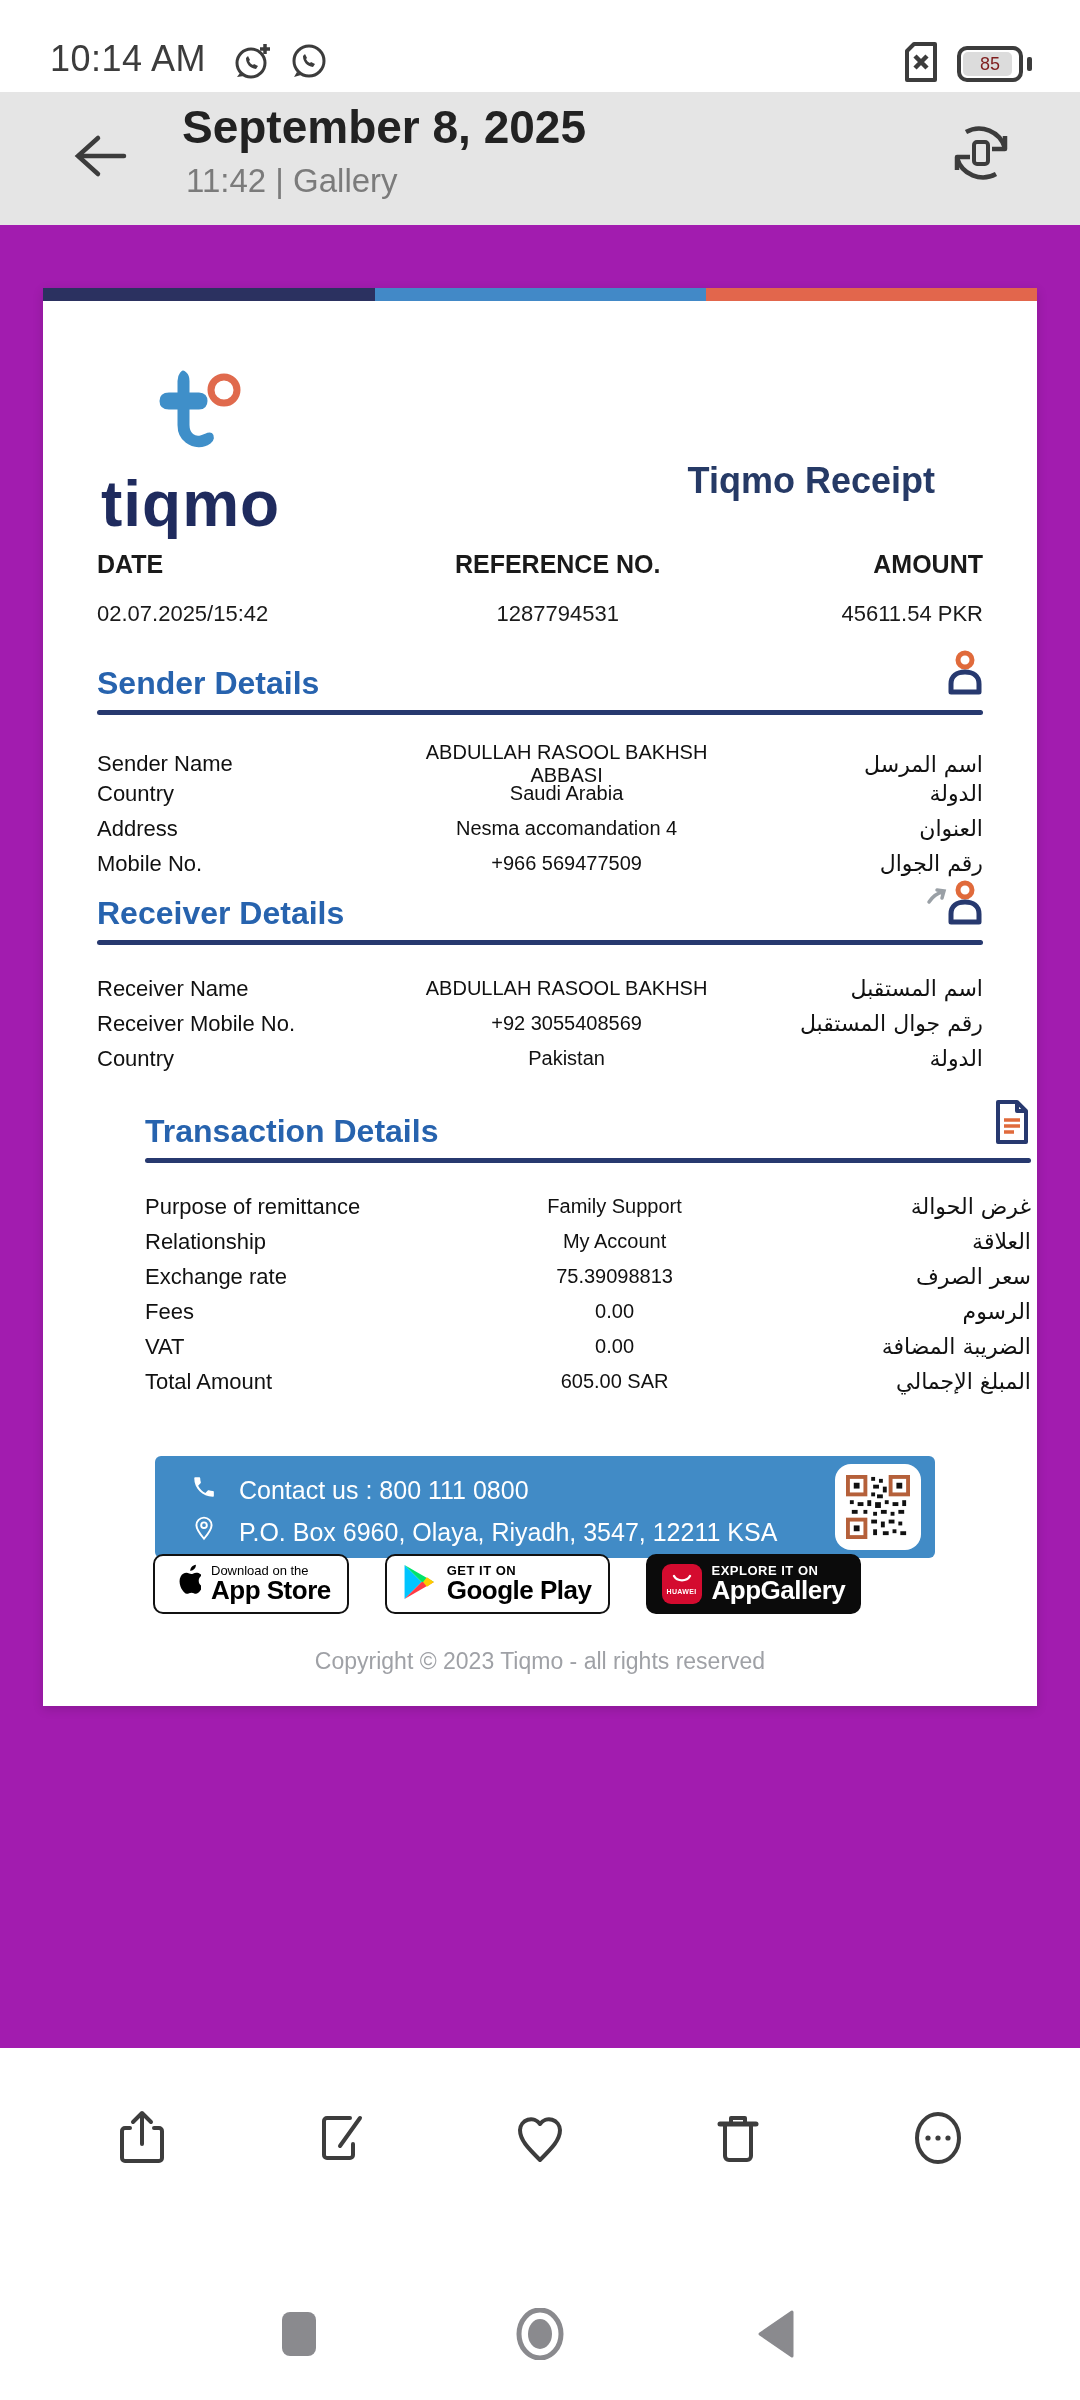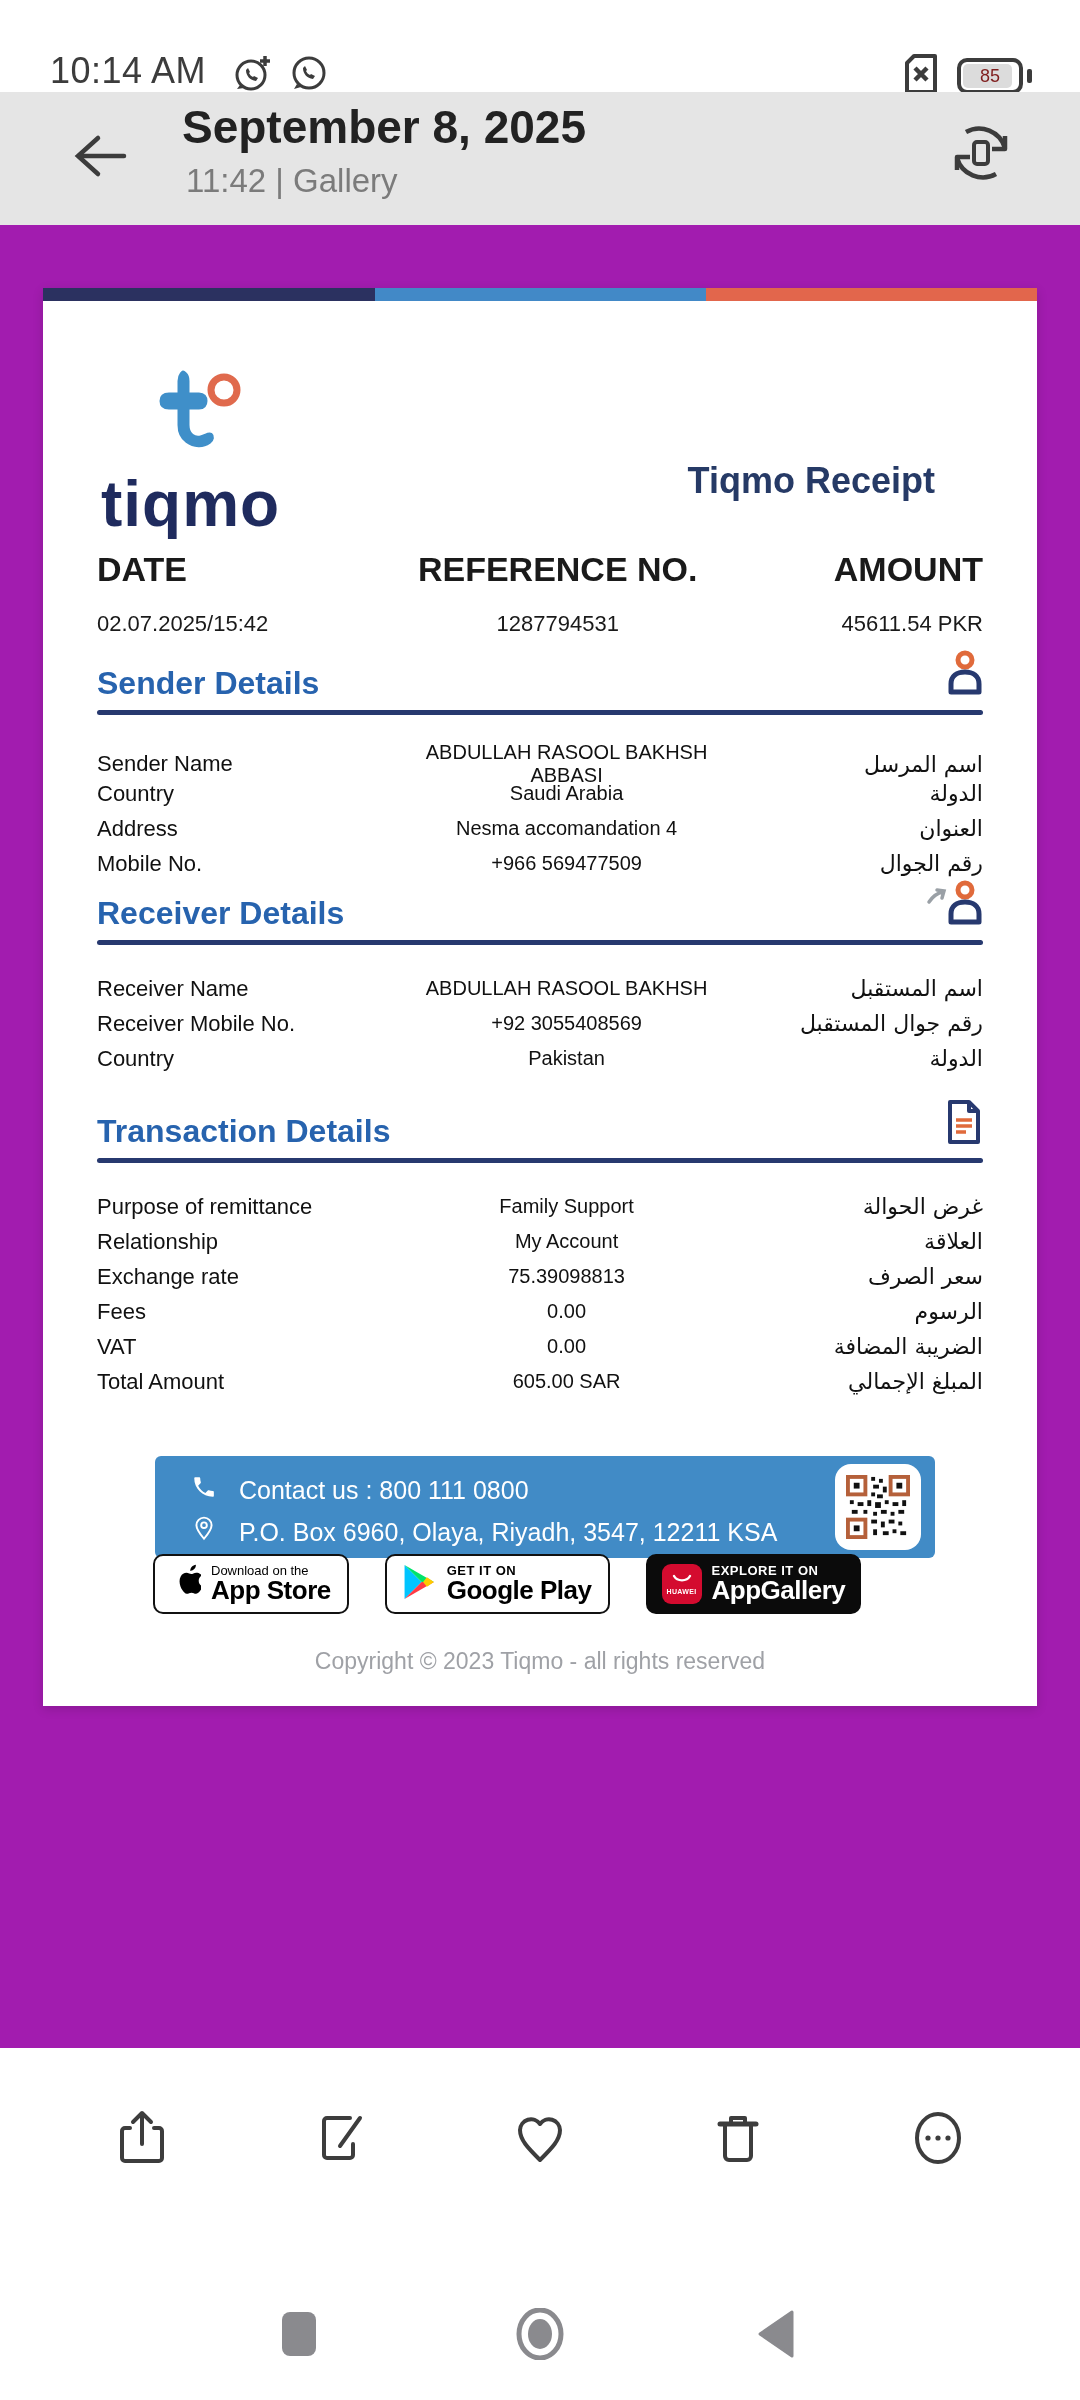--- a/index.html
+++ b/index.html
@@ -1,19 +1,19 @@
 <!DOCTYPE html>
 <html><head>
 <meta charset="utf-8">
 <style>
   * { margin:0; padding:0; box-sizing:border-box; }
   html,body { width:1080px; height:2400px; background:#fff; font-family:"Liberation Sans",sans-serif; overflow:hidden; }
 
   
-  .status-bar { position:absolute; top:0; left:0; width:1080px; height:92px; background:#fff;margin-top:12px; }
+  .status-bar { position:absolute; top:0; left:0; width:1080px; height:92px; background:#fff; }
   .status-time { position:absolute; left:50px; top:38px; font-size:36px; color:#3c3c3c; font-weight:400; letter-spacing:.5px; }
   .status-left-icons { position:absolute; left:232px; top:40px; display:flex; gap:14px; }
   .status-right-icons { position:absolute; right:48px; top:40px; display:flex; gap:16px; align-items:center; }
   .battery { position:relative; width:66px; height:36px; border:4px solid #3c3c3c; border-radius:10px; display:flex; align-items:center; justify-content:center; background:#fff; }
   .battery-fill { position:absolute; left:2px; top:2px; bottom:2px; width:85%; background:#dcdcdc; border-radius:5px; }
   .battery-num { position:relative; font-size:18px; color:#7f1d1d; font-weight:500; }
   .battery-nub { width:5px; height:14px; background:#3c3c3c; border-radius:2px; margin-left:-12px; }
 
   
   .header { position:absolute; top:92px; left:0; width:1080px; height:133px; background:#e5e5e5; }
@@ -36,21 +36,21 @@
   .logo-mark { position:relative; width:120px; height:105px; margin-left:28px; }
   .logo-word { font-size:64px; font-weight:700; color:#1f2b5e; letter-spacing:1px; margin-top:2px; }
 
   .receipt-title { position:absolute; right:102px; top:172px; font-size:36px; font-weight:600; color:#263a66; }
 
   .meta-row { position:absolute; left:54px; top:262px; width:886px; display:flex; }
   .meta-col { display:flex; flex-direction:column; gap:22px; }
   .meta-col.c1 { width:34%; text-align:left; }
   .meta-col.c2 { width:36%; text-align:center; }
   .meta-col.c3 { width:30%; text-align:right; }
-  .meta-label { font-size:34px; font-weight:600; color:#1a1a1a; }
+  .meta-label { font-size:25px; font-weight:600; color:#1a1a1a; }
   .meta-value { font-size:22px; color:#1a1a1a; }
 
   .section { position:absolute; left:54px; width:886px; }
   .sec-head { display:flex; justify-content:space-between; align-items:flex-end; height:56px; }
   .sec-title { font-size:32px; font-weight:600; color:#2763ae; }
   .sec-rule { height:5px; background:#27396f; border-radius:3px; margin-top:8px; }
   .rows { margin-top:26px; }
   .drow { display:grid; grid-template-columns:34% 38% 28%; align-items:center; height:35px; }
   .dlabel { font-size:22px; color:#111; text-align:left; font-weight:500; }
   .dvalue { font-size:20px; color:#111; text-align:center; }
@@ -235,21 +235,21 @@
           <span class="darab">رقم جوال المستقبل</span>
         </div>
         <div class="drow">
           <span class="dlabel">Country</span>
           <span class="dvalue">Pakistan</span>
           <span class="darab">الدولة</span>
         </div>
       </div>
     </div>
 
-    <div class="section" style="top:806px;">
+    <div class="section" style="top:806px;margin-left:48px;">
       <div class="sec-head">
         <span class="sec-title">Transaction Details</span>
         <span>
           <svg width="38" height="48" viewBox="0 0 38 48" fill="none">
             <path d="M5 4 H24 L33 13 V44 H5 Z" stroke="#27396f" stroke-width="4" stroke-linejoin="round"></path>
             <path d="M24 4 V13 H33" stroke="#27396f" stroke-width="4" stroke-linejoin="round"></path>
             <path d="M11 22 h16 M11 28 h16 M11 34 h10" stroke="#e06a3b" stroke-width="3.5"></path>
           </svg>
         </span>
       </div>

